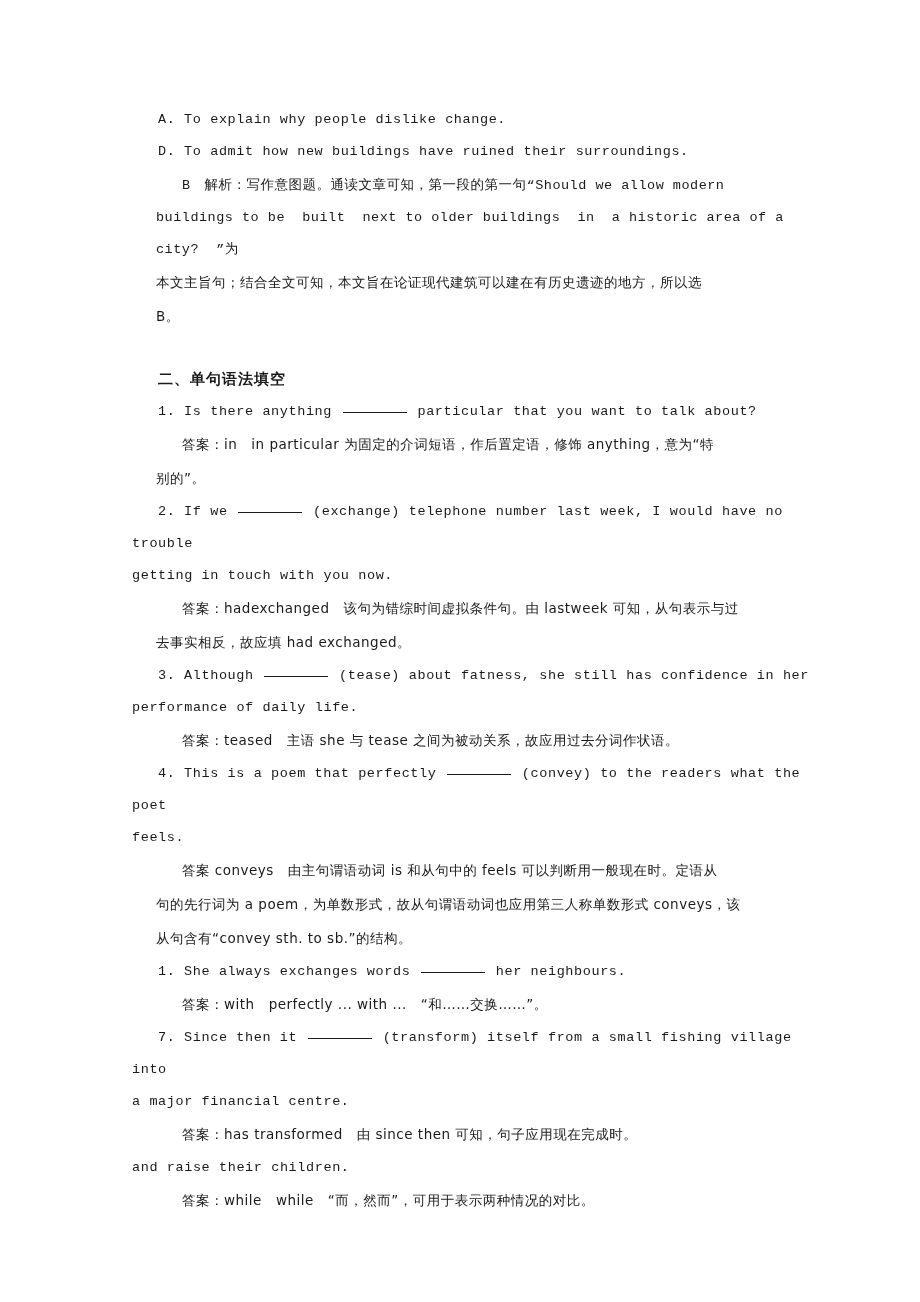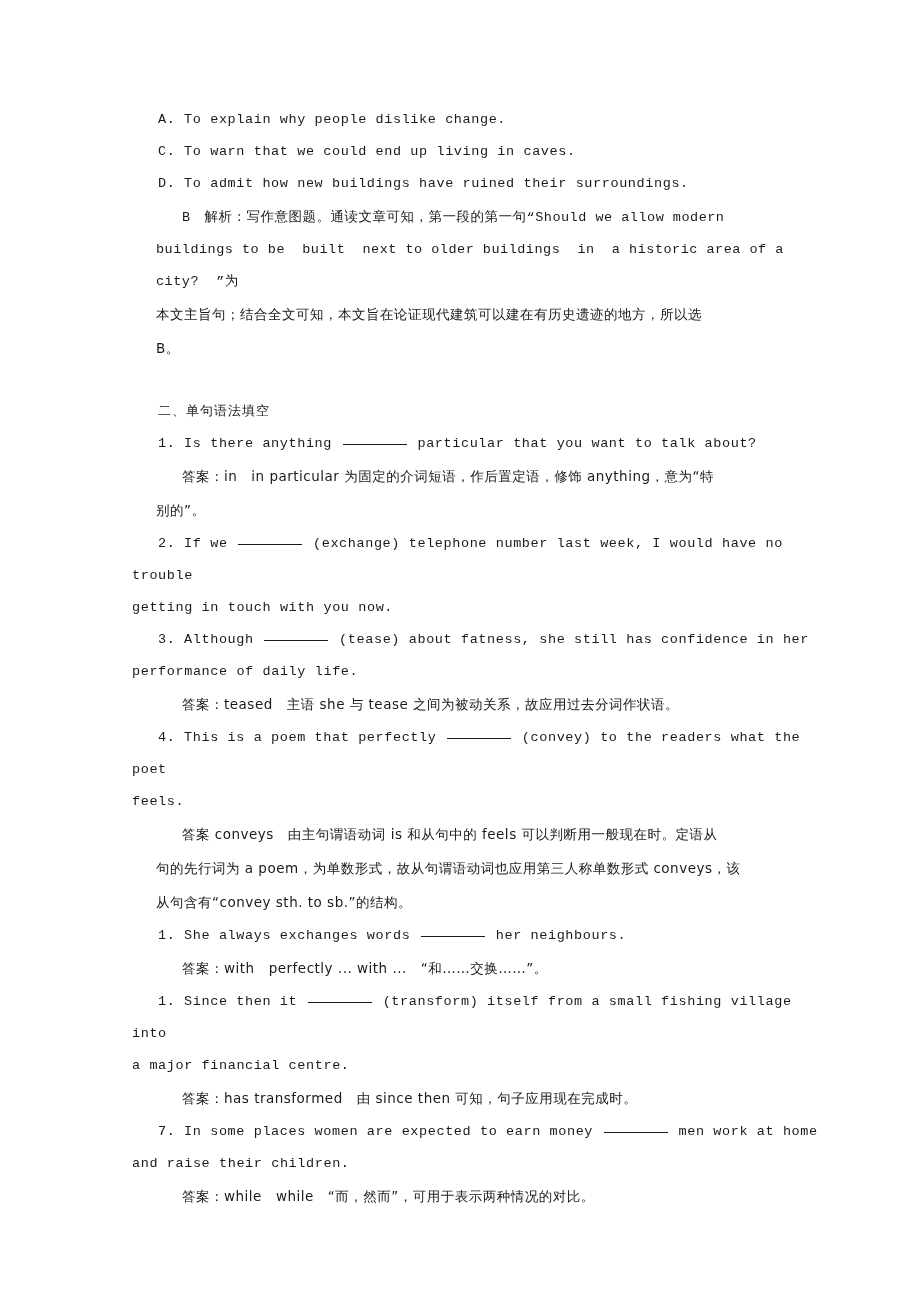--- a/index.html
+++ b/index.html
@@ -50,76 +50,77 @@
     white-space: pre-wrap;
     word-break: break-word;
     font-family: "Liberation Mono", "DejaVu Sans Mono", monospace;
     margin-left: 24px;
   }
   .mix .z {
     font-family: "DejaVu Sans", "Liberation Sans", sans-serif;
     letter-spacing: 0.5px;
   }
   .section-title {
-    font-size: 13px;
+    font-size: 15px;
     line-height: 34px;
     letter-spacing: 1px;
     font-family: "DejaVu Sans", "Liberation Sans", sans-serif;
     text-indent: 26px;
+    font-weight: bold;
   }
   .blank {
     display: inline-block;
     border-bottom: 1px solid #1a1a1a;
     width: 64px;
     vertical-align: 2px;
     height: 11px;
     margin: 0 2px;
   }
 </style>
 </head>
 <body>
 
 <div class="page">
   <div class="content">
 
     <div class="line indent">A. To explain why people dislike change.</div>
-    <div class="line indent">C. To warn that we could end up living in caves.</div>
     <div class="line indent">D. To admit how new buildings have ruined their surroundings.</div>
 
     <div class="mix indent"><span>B</span><span class="z">　解析：写作意图题。通读文章可知，第一段的第一句</span><span>“Should we allow modern</span></div>
     <div class="mix">buildings to be  built  next to older buildings  in  a historic area of a city?  ”为</div>
     <div class="mix"><span class="z">本文主旨句；结合全文可知，本文旨在论证现代建筑可以建在有历史遗迹的地方，所以选</span></div>
     <div class="mix"><span class="z">B。</span></div>
 
     <div class="bigblockgap"></div>
 
     <div class="section-title">二、单句语法填空</div>
 
     <div class="line indent"><span>1. Is there anything </span><span class="blank"></span><span> particular that you want to talk about?</span></div>
     <div class="mix indent"><span class="z">答案：</span><span class="z">in　in particular 为固定的介词短语，作后置定语，修饰 anything，意为“特</span></div>
     <div class="mix"><span class="z">别的”。</span></div>
 
     <div class="line indent"><span>2. If we </span><span class="blank"></span><span> (exchange) telephone number last week, I would have no trouble</span></div>
     <div class="line">getting in touch with you now.</div>
+    <div class="mix indent"><span class="z">答案：</span><span class="z">hadexchanged　该句为错综时间虚拟条件句。由 lastweek 可知，从句表示与过</span></div>
+    <div class="mix"><span class="z">去事实相反，故应填 had exchanged。</span></div>
 
     <div class="line indent"><span>3. Although </span><span class="blank"></span><span> (tease) about fatness, she still has confidence in her</span></div>
     <div class="line">performance of daily life.</div>
     <div class="mix indent"><span class="z">答案：</span><span class="z">teased　主语 she 与 tease 之间为被动关系，故应用过去分词作状语。</span></div>
 
     <div class="line indent"><span>4. This is a poem that perfectly </span><span class="blank"></span><span> (convey) to the readers what the poet</span></div>
     <div class="line">feels.</div>
     <div class="mix indent"><span class="z">答案 </span><span class="z">conveys　由主句谓语动词 is 和从句中的 feels 可以判断用一般现在时。定语从</span></div>
     <div class="mix"><span class="z">句的先行词为 a poem，为单数形式，故从句谓语动词也应用第三人称单数形式 conveys，该</span></div>
     <div class="mix"><span class="z">从句含有“convey sth. to sb.”的结构。</span></div>
 
     <div class="line indent"><span>1. She always exchanges words </span><span class="blank"></span><span> her neighbours.</span></div>
     <div class="mix indent"><span class="z">答案：</span><span class="z">with　perfectly ... with ...　“和……交换……”。</span></div>
 
-    <div class="line indent"><span>1. Since then it </span><span class="blank"></span><span> (transform) itself from a small fishing village into</span></div>
+    <div class="line indent"><span>7. Since then it </span><span class="blank"></span><span> (transform) itself from a small fishing village into</span></div>
     <div class="line">a major financial centre.</div>
     <div class="mix indent"><span class="z">答案：</span><span class="z">has transformed　由 since then 可知，句子应用现在完成时。</span></div>
 
-    <div class="line indent"><span>7. In some places women are expected to earn money </span><span class="blank"></span><span> men work at home</span></div>
     <div class="line">and raise their children.</div>
     <div class="mix indent"><span class="z">答案：</span><span class="z">while　while　“而，然而”，可用于表示两种情况的对比。</span></div>
 
   </div>
 </div>
 
 </body></html>

